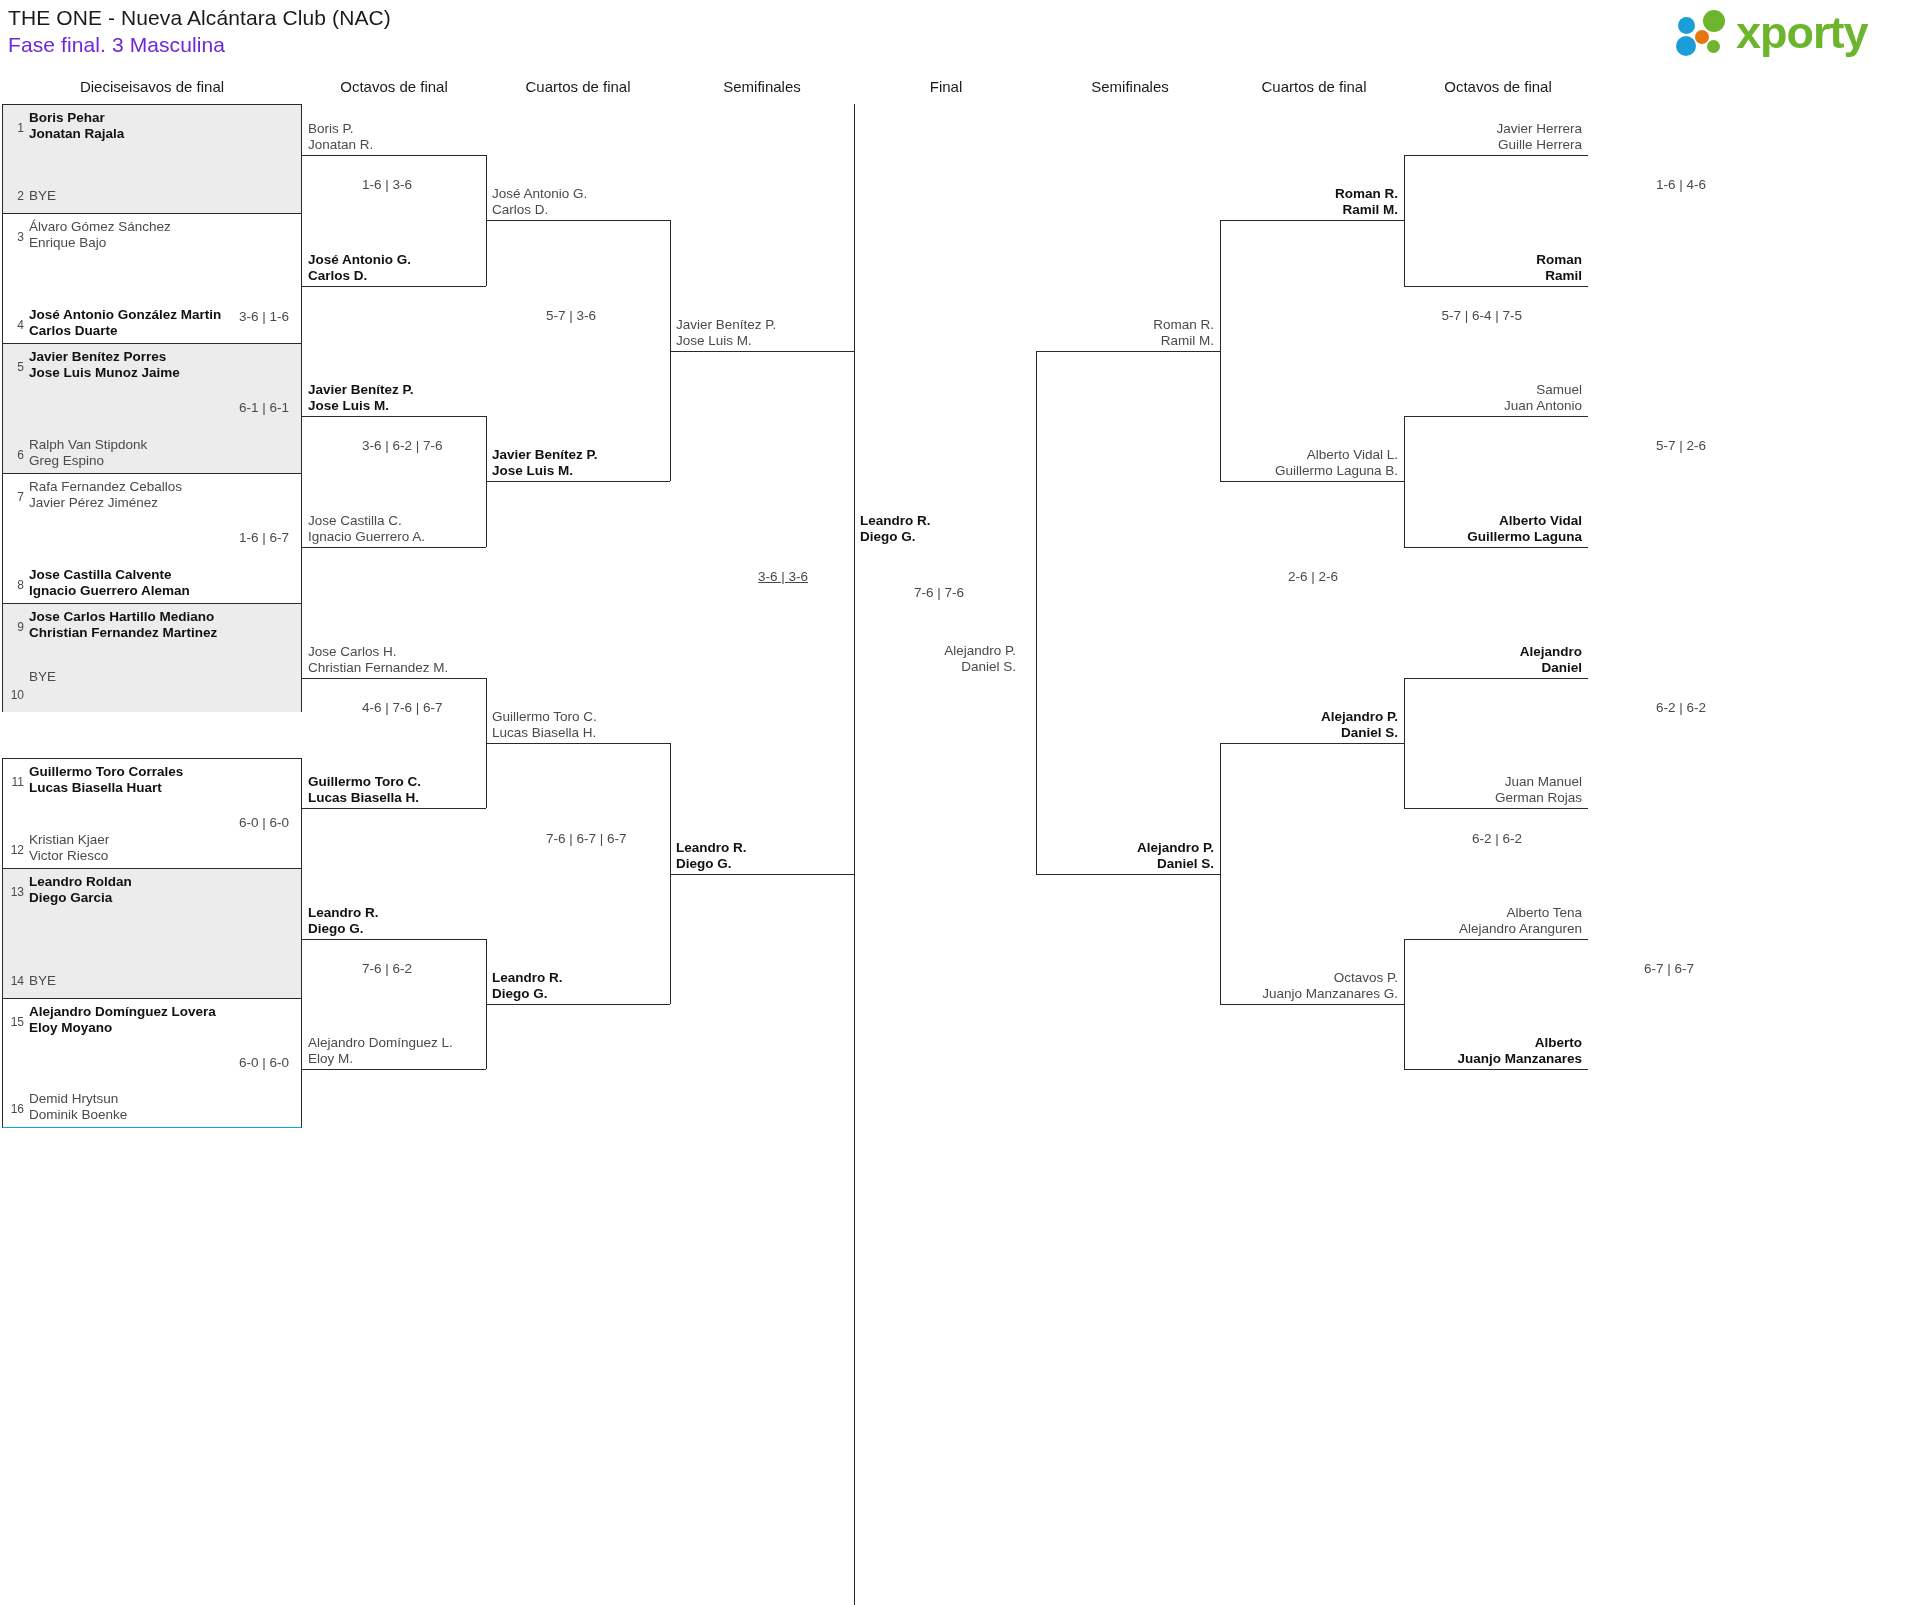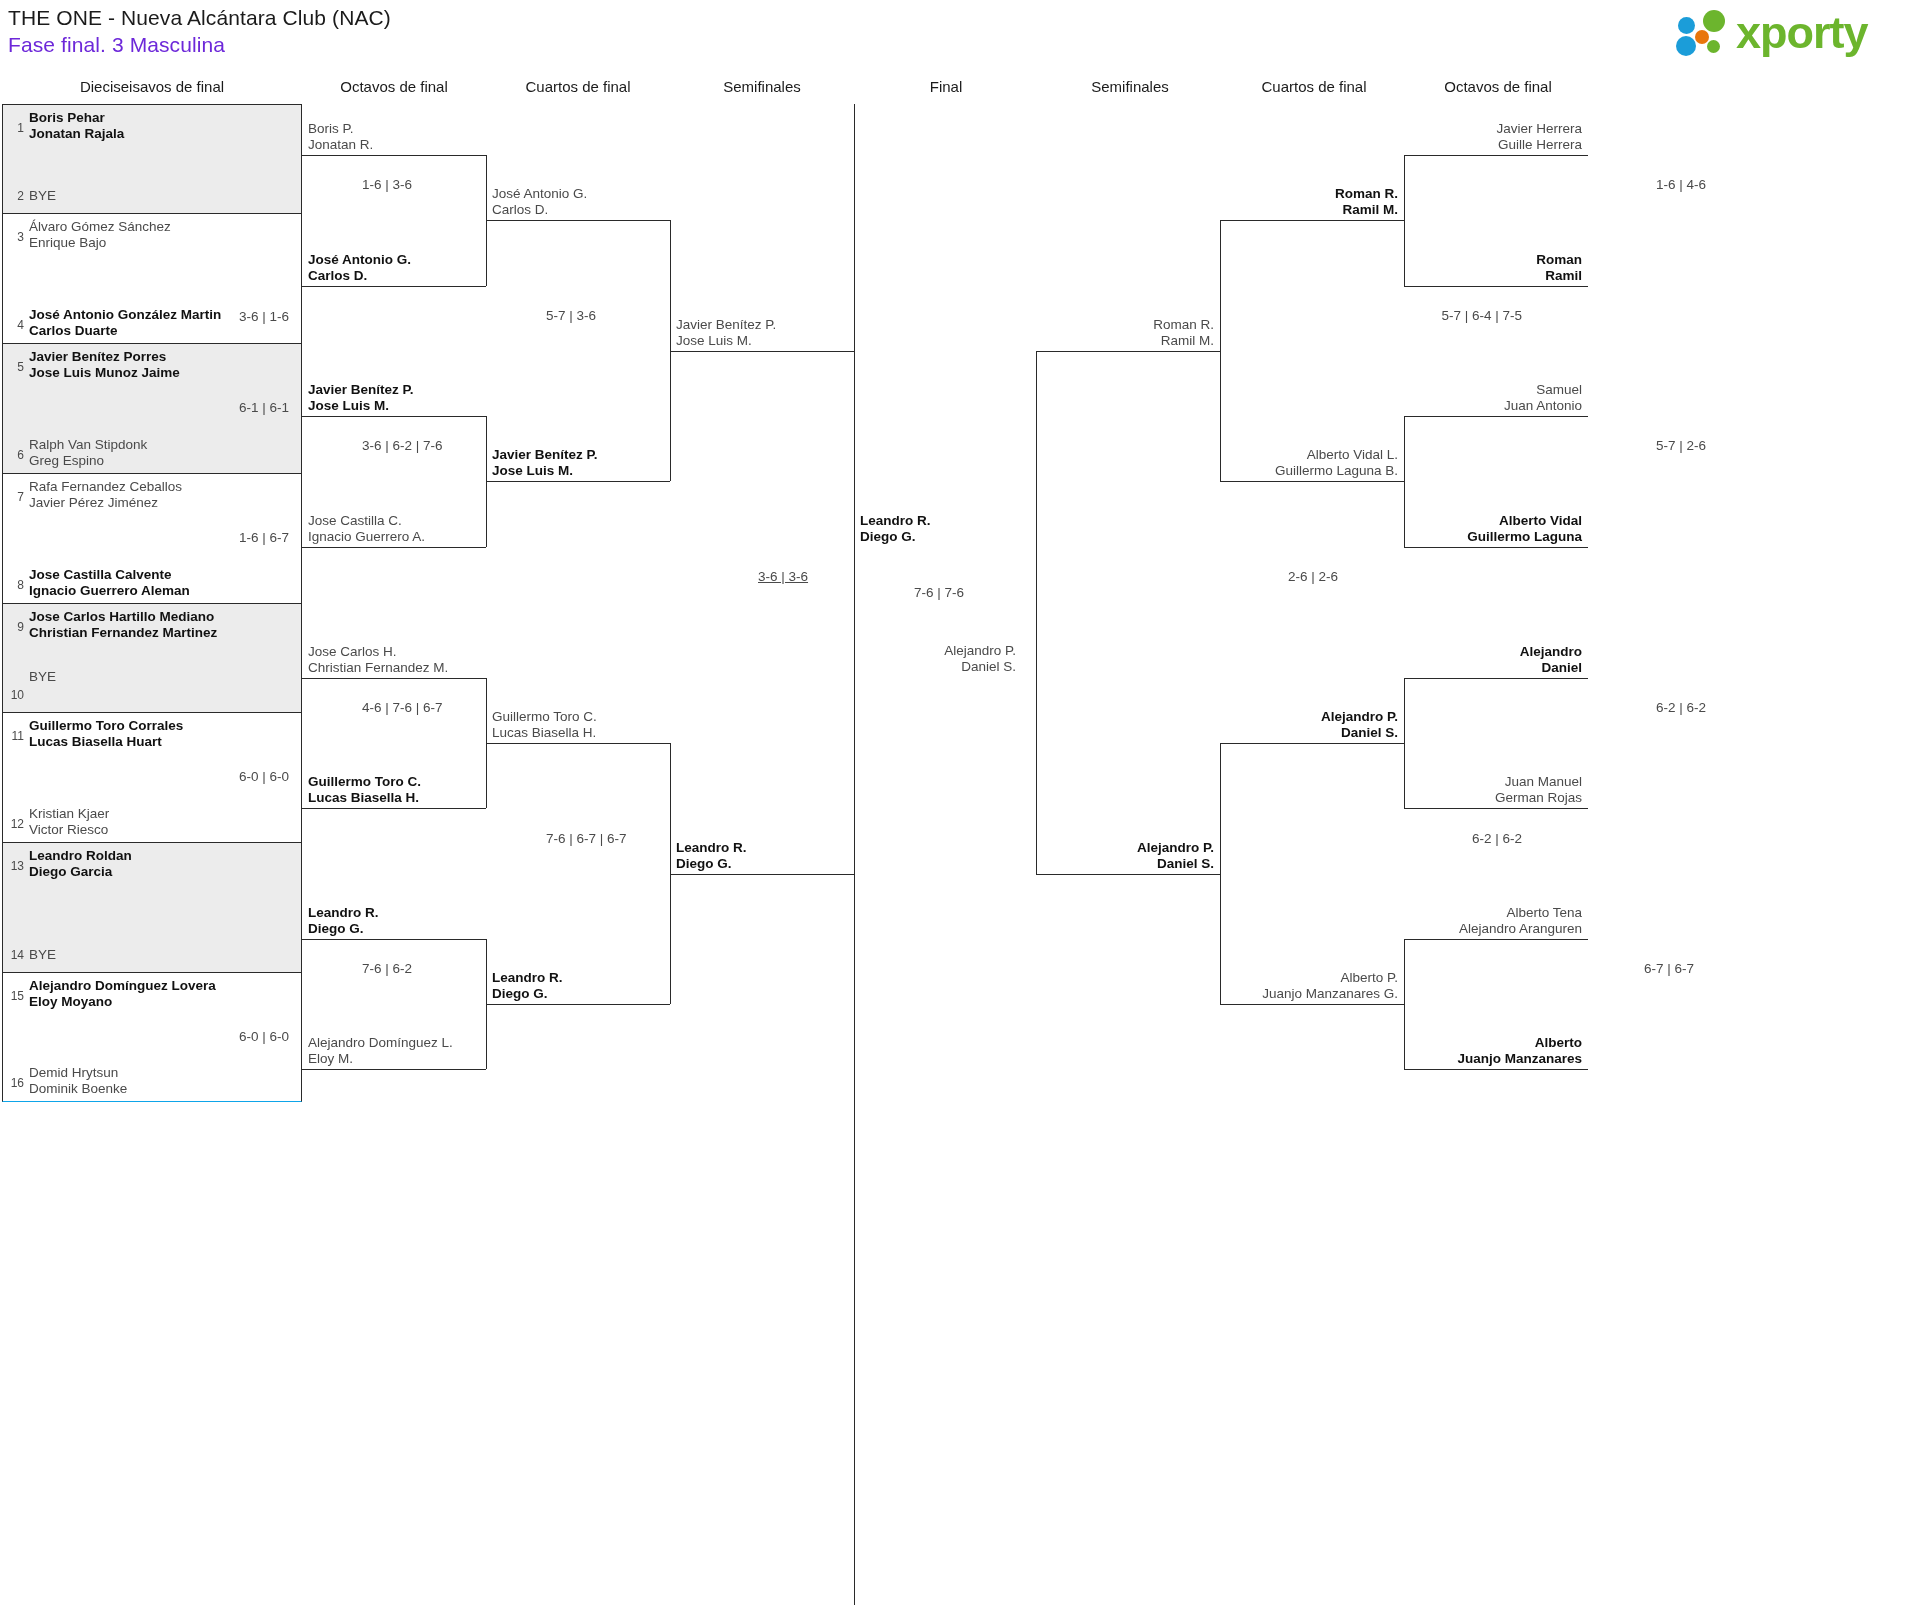--- a/index.html
+++ b/index.html
@@ -168,21 +168,21 @@
           <div class="seed-names">
             <div class="ln">Jose Carlos Hartillo Mediano</div>
             <div class="ln">Christian Fernandez Martinez</div>
           </div>
         </div>
         <div class="seedrow loser bye-row" style="position: absolute; left: 0px; right: 0px; bottom: 10px;">
           <div class="seed-no" style="padding-top: 0px; margin-top: 38px;">10</div>
           <div class="bye-txt">BYE</div>
         </div>
       </div>
-      <div class="seedpair plain" style="height: 130px;">
+      <div class="seedpair plain" style="height: 110px; margin-top: 46px;">
         <div class="seedrow winner">
           <div class="seed-no">11</div>
           <div class="seed-names">
             <div class="ln">Guillermo Toro Corrales</div>
             <div class="ln">Lucas Biasella Huart</div>
           </div>
         </div>
         <div class="seed-score" style="top: 56px;">6-0 | 6-0</div>
         <div class="seedrow loser" style="position: absolute; left: 0px; right: 0px; bottom: 4px;">
           <div class="seed-no">12</div>
@@ -345,21 +345,21 @@
       </div>
       <div class="score" style="right: 398px; top: 308px;">5-7 | 6-4 | 7-5</div>
       <div class="hline" style="left: 1220px; top: 743px; width: 184px;"></div>
       <div class="hline" style="left: 1220px; top: 1004px; width: 184px;"></div>
       <div class="vline" style="left: 1220px; top: 743px; height: 261px;"></div>
       <div class="pname w r" style="right: 522px; top: 709px;">
         <div>Alejandro P.</div>
         <div>Daniel S.</div>
       </div>
       <div class="pname l r" style="right: 522px; top: 970px;">
-        <div>Alberto P.</div>
+        <div>Octavos P.</div>
         <div>Juanjo Manzanares G.</div>
       </div>
       <div class="score" style="right: 398px; top: 831px;">6-2 | 6-2</div>
       <div class="hline" style="left: 1404px; top: 155px; width: 184px;"></div>
       <div class="hline" style="left: 1404px; top: 286px; width: 184px;"></div>
       <div class="vline" style="left: 1404px; top: 155px; height: 131px;"></div>
       <div class="pname l r" style="right: 338px; top: 121px;">
         <div>Javier Herrera</div>
         <div>Guille Herrera</div>
       </div>

